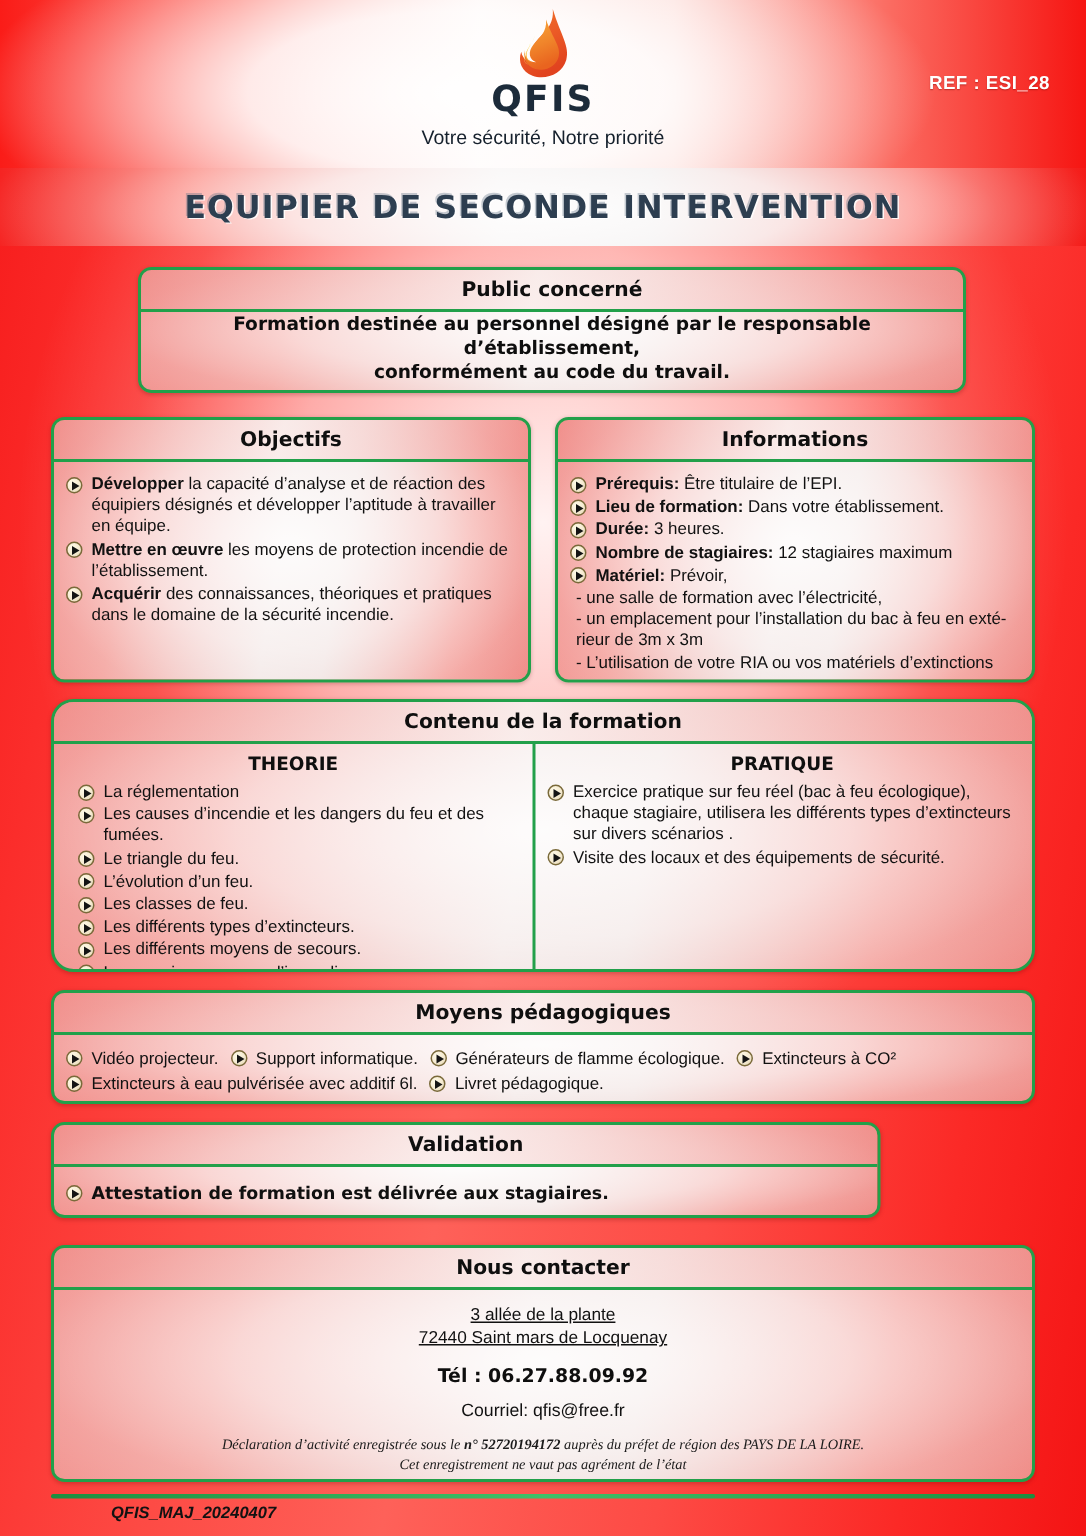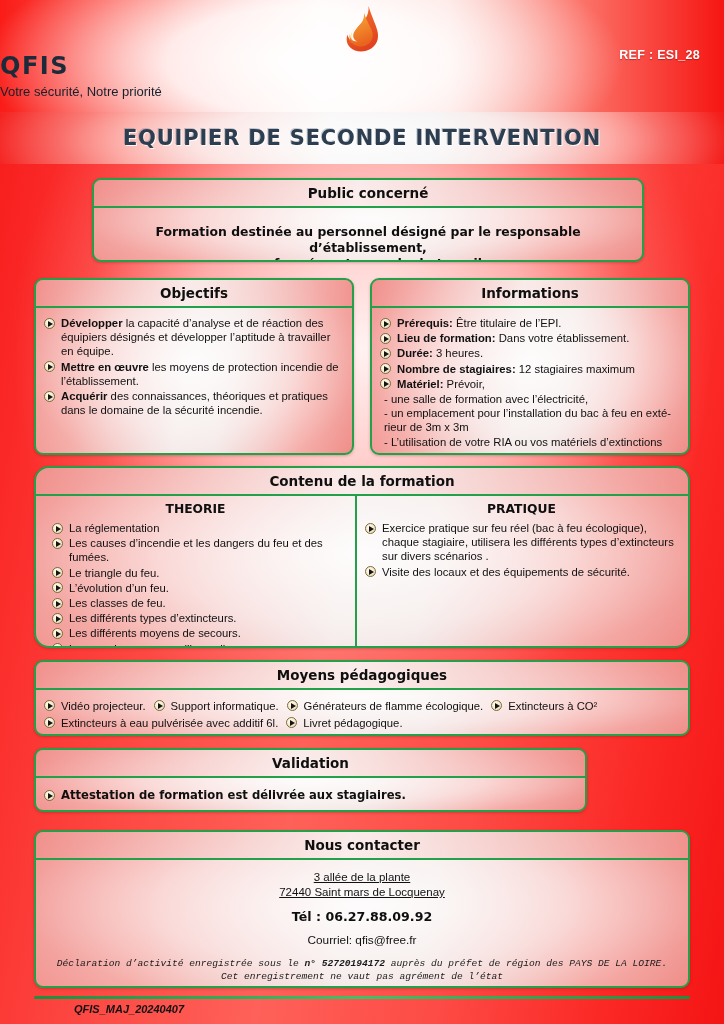--- a/index.html
+++ b/index.html
@@ -30,21 +30,21 @@
     width: 724px;
     height: 112px;
     background:
       radial-gradient(ellipse 48% 120% at 42% 55%, rgba(255,255,255,0.98) 0%, rgba(255,255,255,0.85) 40%, rgba(255,255,255,0.3) 72%, rgba(255,255,255,0) 92%),
       linear-gradient(90deg, #fa1c18 0%, #fd6d63 22%, #fdeeeb 44%, #fcd9d4 62%, #fb6b61 82%, #f61512 100%);
   }
   .logo-block {
     position: absolute;
     left: 0; right: 0;
     top: 4px;
-    text-align: left;
+    text-align: center;
   }
   .flame { display: block; margin: 0 auto; }
   .brand {
     font-family: "DejaVu Sans", sans-serif;
     font-size: 24px;
     font-weight: bold;
     letter-spacing: 1.5px;
     color: #1c2b3a;
     margin-top: -4px;
   }
@@ -148,21 +148,21 @@
     font-family: "Liberation Sans", sans-serif;
     font-size: 11.3px;
     line-height: 14.2px;
     color: #111;
     padding-left: 4px;
   }
   b.lead { font-weight: bold; }
 
   
   #public-card   { left: 92px; top: 178px;  width: 552px; height: 84px; }
-  #public-card .card-body { padding: 16px 14px; text-align: center; }
+  #public-card .card-body { padding: 0 14px; text-align: center; }
   .public-text {
     font-family: "DejaVu Sans", sans-serif;
     font-size: 12.4px;
     font-weight: bold;
     line-height: 16px;
     color: #0e0e0e;
   }
 
   #objectifs-card { left: 34px;  top: 278px; width: 320px; height: 177px; }
   #infos-card     { left: 370px; top: 278px; width: 320px; height: 177px; }
@@ -220,21 +220,21 @@
     color: #0e0e0e;
     margin-top: 9px;
   }
   .c-mail {
     font-family: "Liberation Sans", sans-serif;
     font-size: 11.8px;
     color: #111;
     margin-top: 9px;
   }
   .legal {
-    font-family: Liberation Mono, monospace;
+    font-family: Liberation Serif, serif;
     font-style: italic;
     font-size: 9.6px;
     line-height: 13px;
     color: #1a1a1a;
     margin-top: 10px;
   }
   .legal .hl { font-weight: bold; font-style: italic; }
 
   
   .footer-rule {

